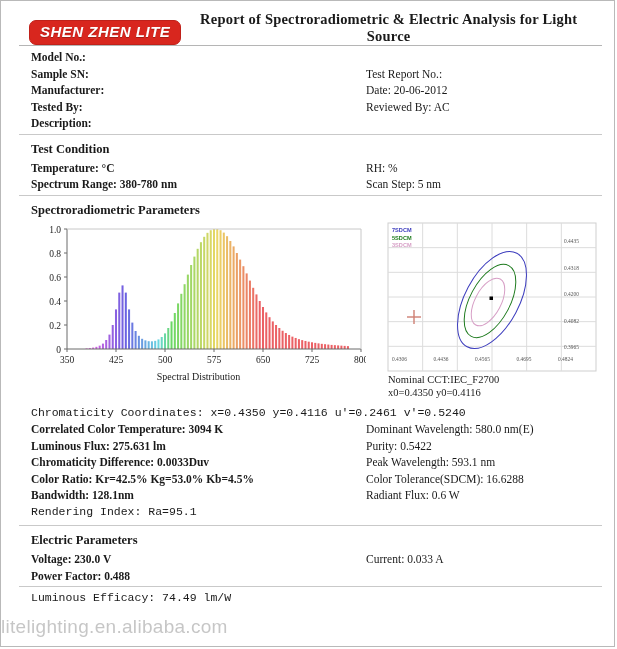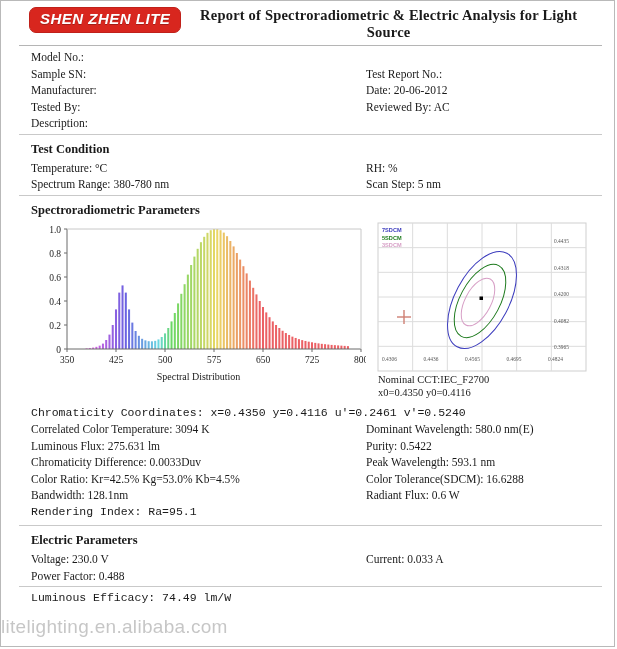--- a/index.html
+++ b/index.html
@@ -1,42 +1,42 @@
 <!DOCTYPE html>
 <html><head>
 <meta charset="utf-8">
 <style>
   html,body{margin:0;padding:0;background:#fff;}
   body{width:617px;height:649px;font-family:"Liberation Serif",serif;color:#1a1a1a;}
   .page{position:relative;width:615px;height:647px;border:1px solid #b9b9b9;box-sizing:border-box;background:#fff;overflow:hidden;}
   .inner{position:absolute;left:18px;top:6px;right:12px;}
 
   
-  .header{display:flex;align-items:flex-start;height:38px;padding-left:10px;}
+  .header{display:flex;align-items:flex-end;height:38px;padding-left:10px;}
   .logo{background:#d8261e;color:#fff;font-family:"Liberation Sans",sans-serif;font-weight:bold;font-style:italic;
         font-size:15px;letter-spacing:.5px;padding:3px 10px 4px;border-radius:7px;line-height:1.1;
         border:1px solid #c0211a;text-shadow:0 1px 0 rgba(0,0,0,.25);}
   .title{flex:1;text-align:center;font-weight:bold;font-size:14.5px;padding-right:6px;letter-spacing:.2px;}
 
   .hr{border:0;border-top:1px solid #b5b5b5;margin:0;}
   .hr-thin{border:0;border-top:1px solid #c9c9c9;margin:0;}
 
   
   .sec{padding:3px 0 2px 12px;}
   .sec-title{font-weight:bold;font-size:12.5px;margin:4px 0 3px;}
   .row{display:flex;font-size:11.5px;line-height:16.5px;}
-  .col-l{width:335px;}
+  .col-l{width:335px;font-weight:bold;}
   .col-r{flex:1;}
   .line{font-size:11.5px;line-height:16.5px;font-family:Liberation Mono, monospace;}
 
   
   .charts{display:flex;padding-left:12px;margin-top:2px;}
   .chartbox{position:relative;}
   .spd{width:335px;}
-  .cie{width:212px;margin-left:10px;}
+  .cie{width:212px;margin-left:20px;}
 
   svg{display:block;}
   .axis-text{font-family:"Liberation Serif",serif;font-size:9.5px;fill:#222;}
   .axis-small{font-family:"Liberation Serif",serif;font-size:5.4px;fill:#555;}
   .leg{font-family:"Liberation Sans",sans-serif;font-size:5.6px;font-weight:bold;}
   .cap{font-size:10px;text-align:center;font-family:Liberation Serif, serif;}
   .cie-cap{font-size:10.5px;line-height:13px;padding-left:2px;}
 
   
   .rrow{display:flex;font-size:11.5px;line-height:18px;}

